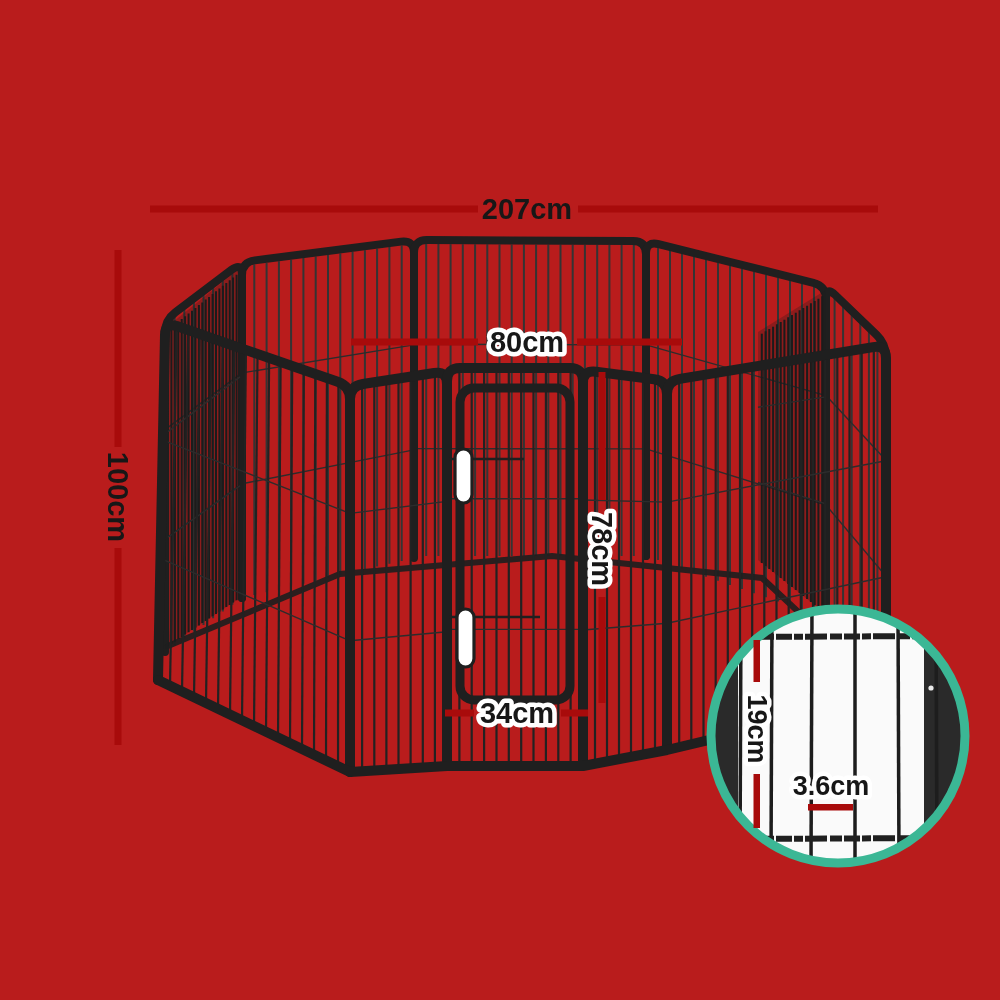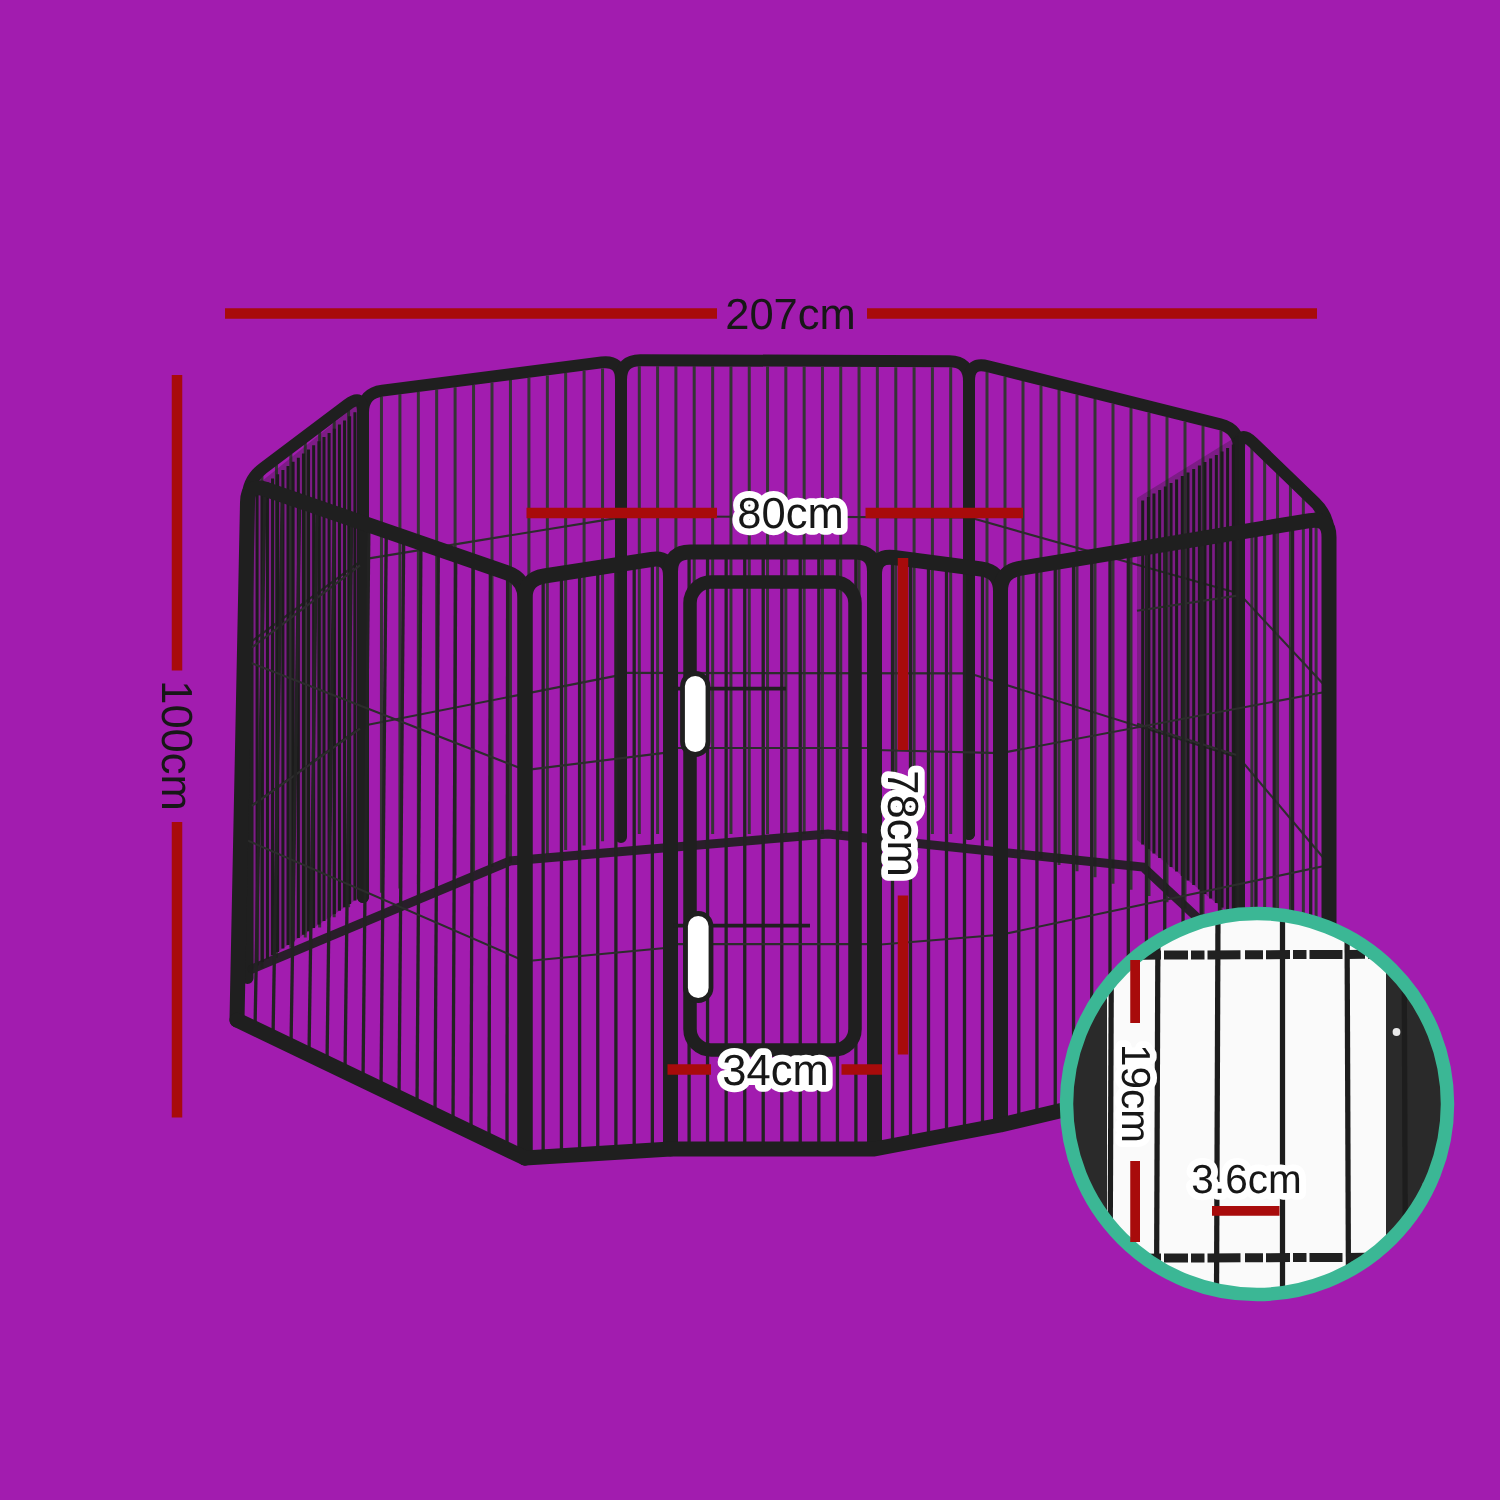--- a/index.html
+++ b/index.html
@@ -1,17 +1,17 @@
 <!DOCTYPE html>
 <html><head>
 <meta charset="utf-8">
 <style>
   html,body{margin:0;padding:0;background:#ffffff;}
-  .stage{position:relative;width:1000px;height:1000px;background:#a21caf;overflow:hidden;
-         font-family:"Liberation Sans", sans-serif;}
+  .stage{position:relative;width:1000px;height:1000px;background:#b91c1c;overflow:hidden;
+         font-family:"Liberation Sans", sans-serif;font-weight:bold;}
   svg{display:block}
   
   .dim-seg{fill:#a80b0b;}
   .dim-label{font-family:"Liberation Sans", sans-serif;font-size:29px;fill:#171717;
              text-anchor:middle;}
   .halo{stroke:#ffffff;stroke-width:9px;paint-order:stroke;stroke-linejoin:round;}
   
   .rail{fill:none;stroke:#1f1f1f;stroke-width:10;stroke-linecap:round;stroke-linejoin:round;}
   .railThin{fill:none;stroke:#1e1e1e;stroke-width:6;stroke-linecap:round;opacity:.92;}
   .doorFrame{fill:none;stroke:#1f1f1f;stroke-width:9;}

